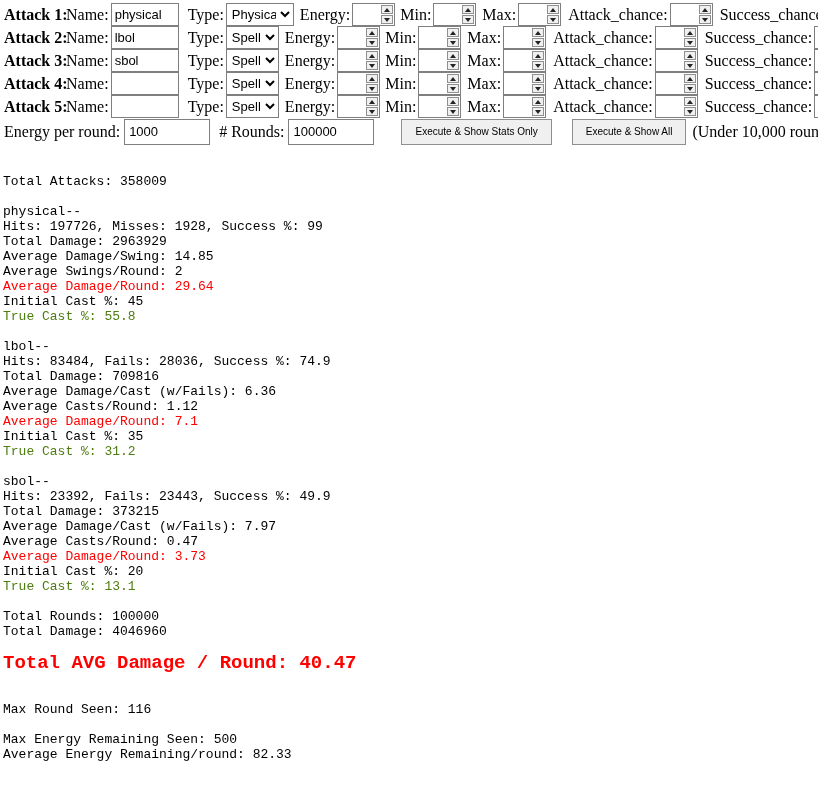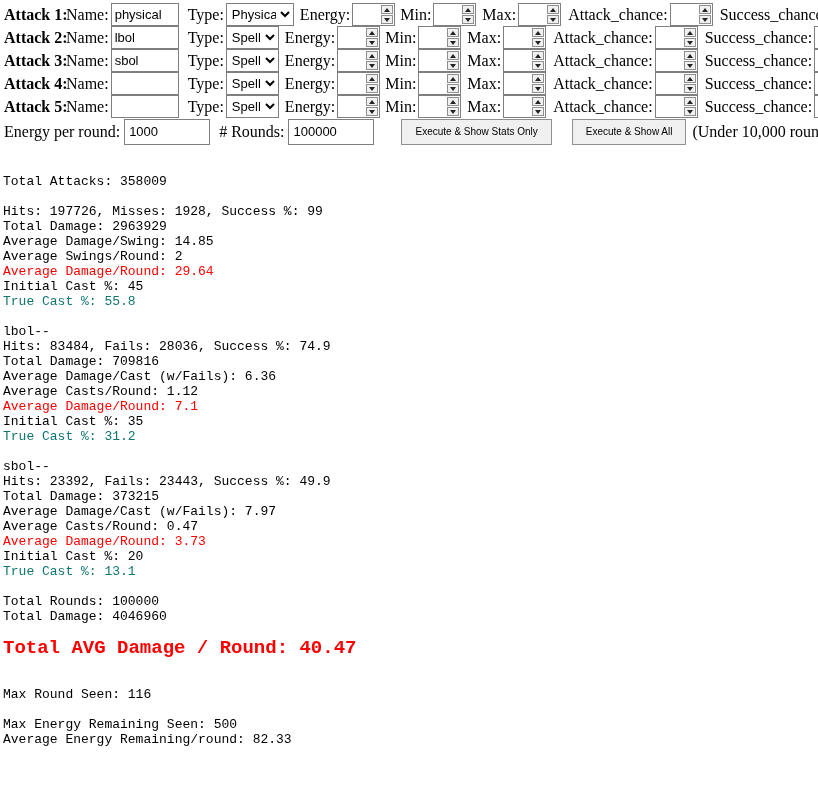--- a/index.html
+++ b/index.html
@@ -108,21 +108,21 @@
 
   .output-area {
     margin-top: 29px;
     padding-left: 3px;
     font-family: "Liberation Mono", "DejaVu Sans Mono", monospace;
     font-size: 13px;
     line-height: 15px;
   }
   .out-line { white-space: pre; }
   .out-line.r { color: #ff0000; }
-  .out-line.m { color: #0f766e; }
+  .out-line.m { color: #4d7c0f; }
   .out-line.t {
     color: #ff0000;
     font-weight: bold;
     font-size: 19px;
     line-height: 18px;
   }
 </style>
 </head>
 <body>
 
@@ -358,20 +358,21 @@
     <input class="ctrl-input" type="text" value="100000" style="">
     <button class="btn btn-stats">Execute &amp; Show Stats Only</button>
     <button class="btn btn-all">Execute &amp; Show All</button>
     <span class="rounds-note">(Under 10,000 rounds)</span>
   </div>
 </div>
 
 <div class="output-area" id="output-area">
     <div class="out-line n">Total Attacks: 358009</div>
     <div class="out-line n">&nbsp;</div>
+    <div class="out-line n">physical--</div>
     <div class="out-line n">Hits: 197726, Misses: 1928, Success %: 99</div>
     <div class="out-line n">Total Damage: 2963929</div>
     <div class="out-line n">Average Damage/Swing: 14.85</div>
     <div class="out-line n">Average Swings/Round: 2</div>
     <div class="out-line r">Average Damage/Round: 29.64</div>
     <div class="out-line n">Initial Cast %: 45</div>
     <div class="out-line m">True Cast %: 55.8</div>
     <div class="out-line n">&nbsp;</div>
     <div class="out-line n">lbol--</div>
     <div class="out-line n">Hits: 83484, Fails: 28036, Success %: 74.9</div>

